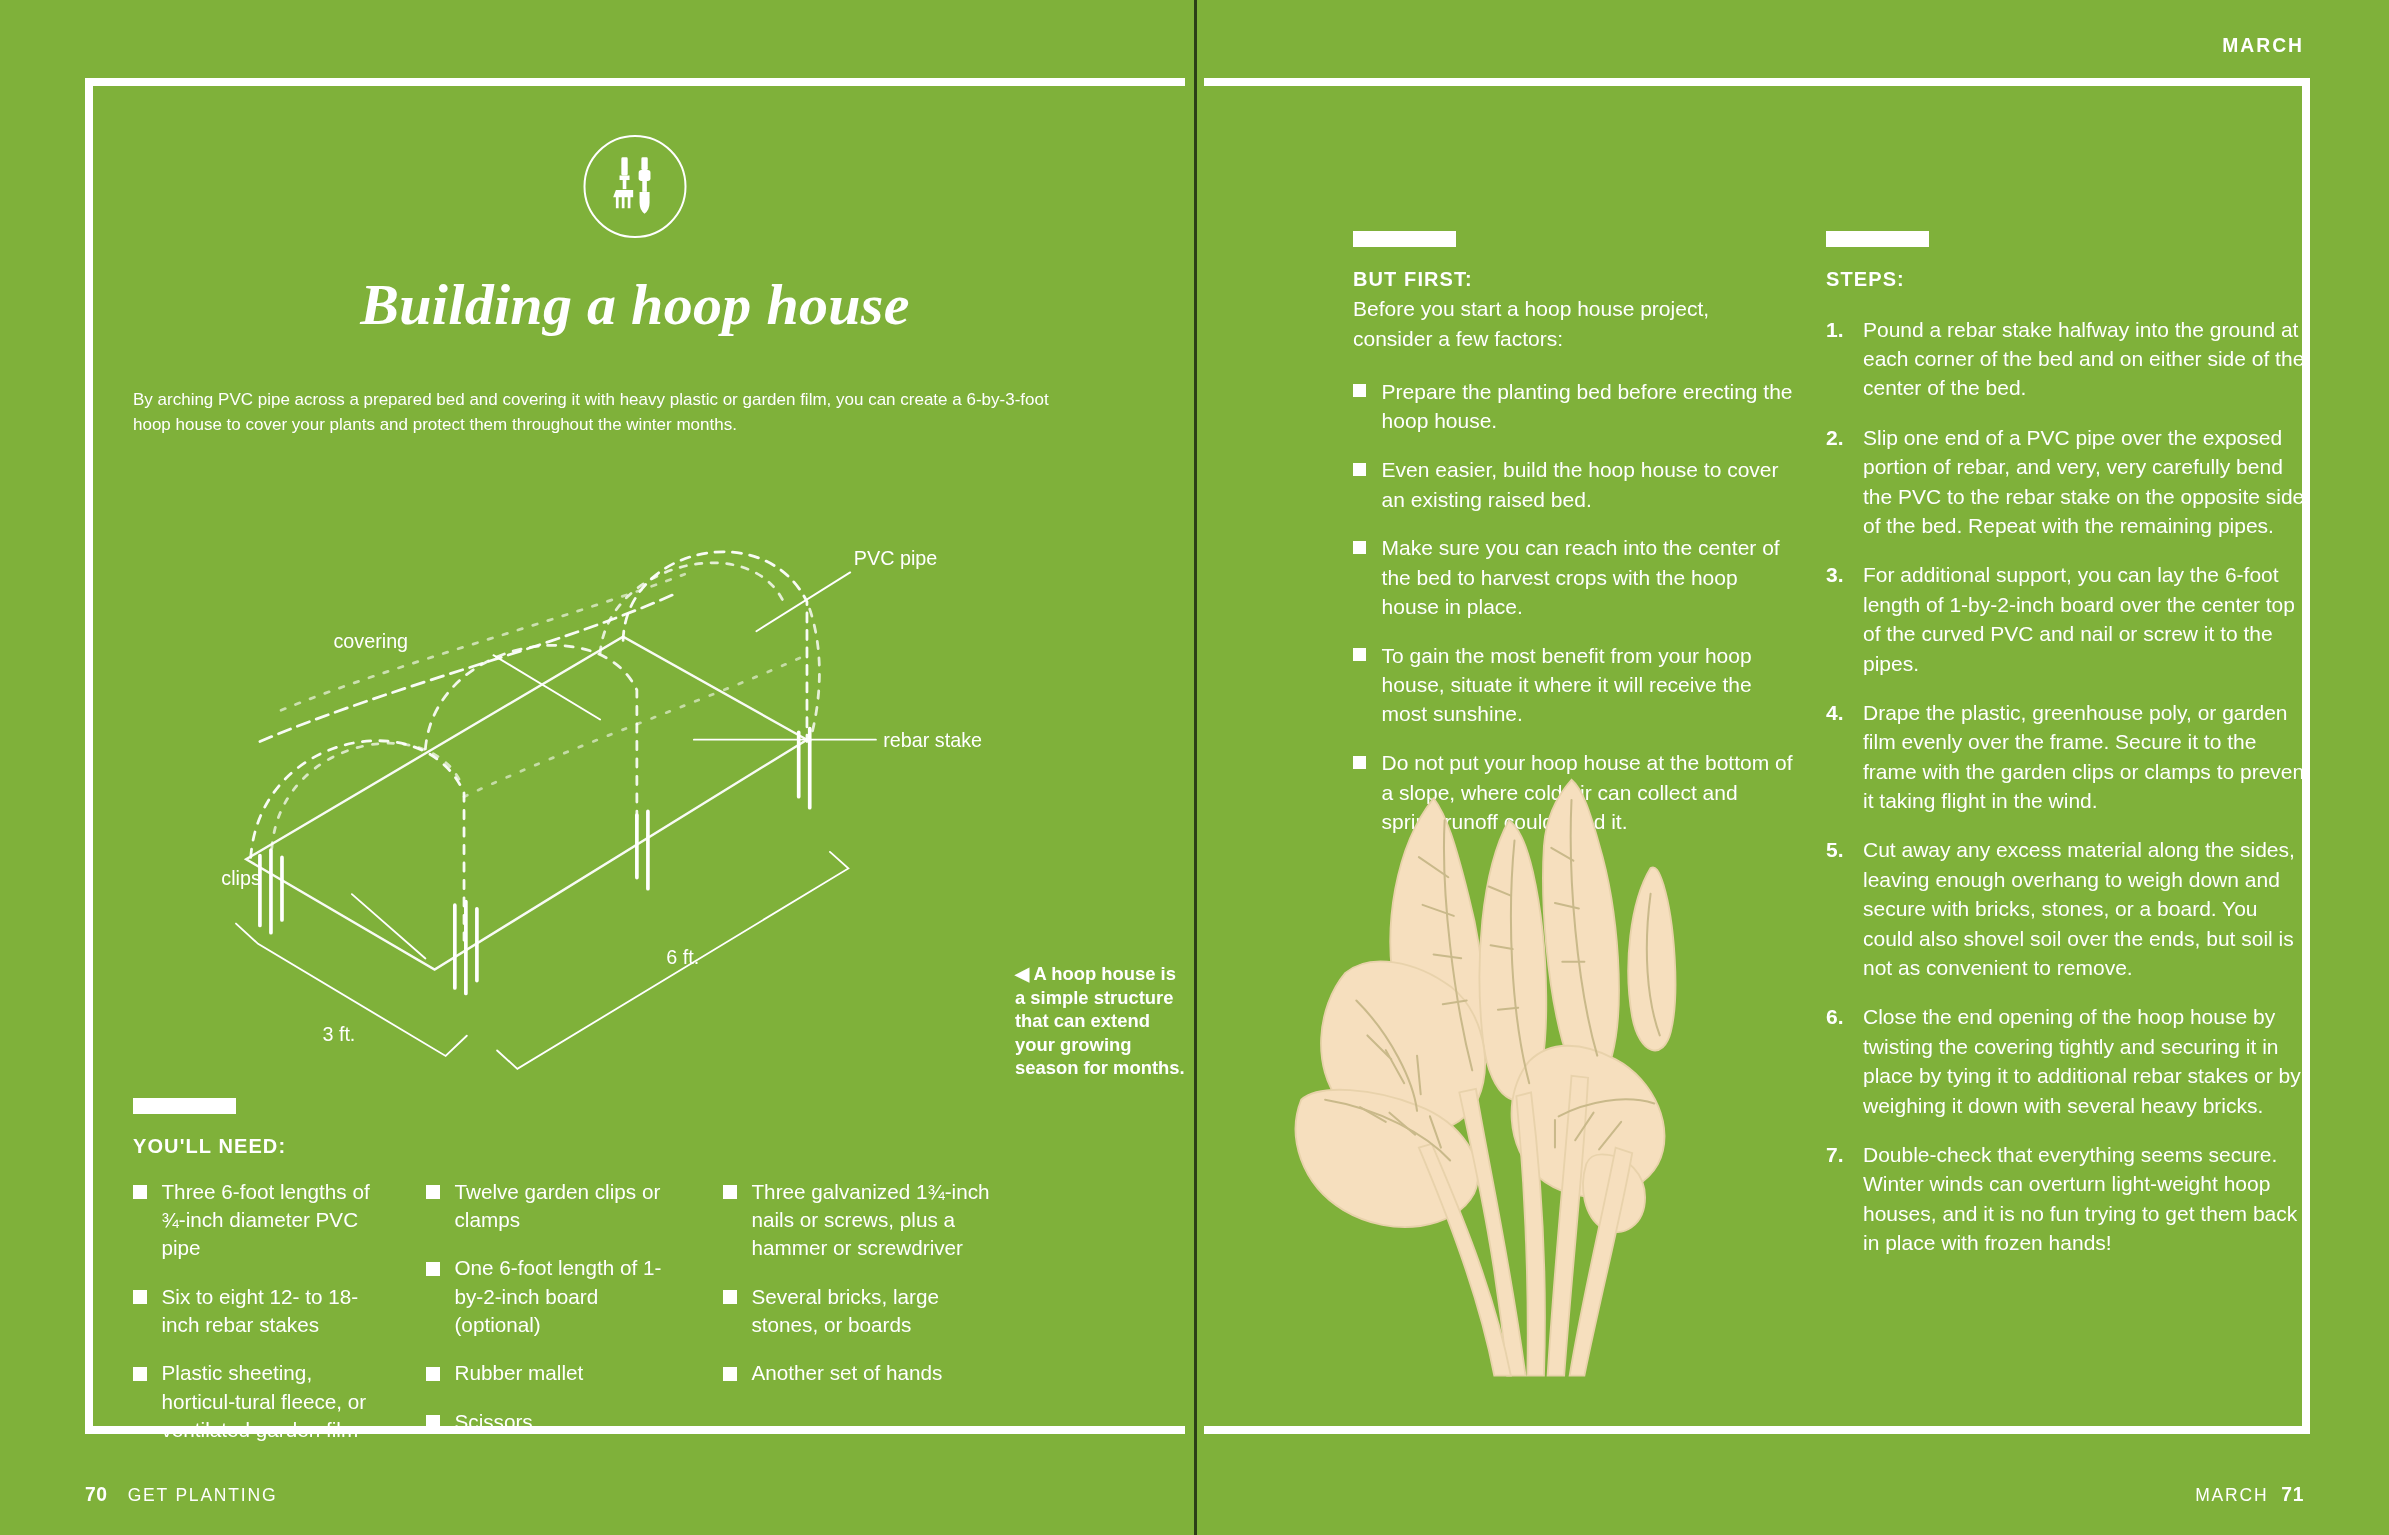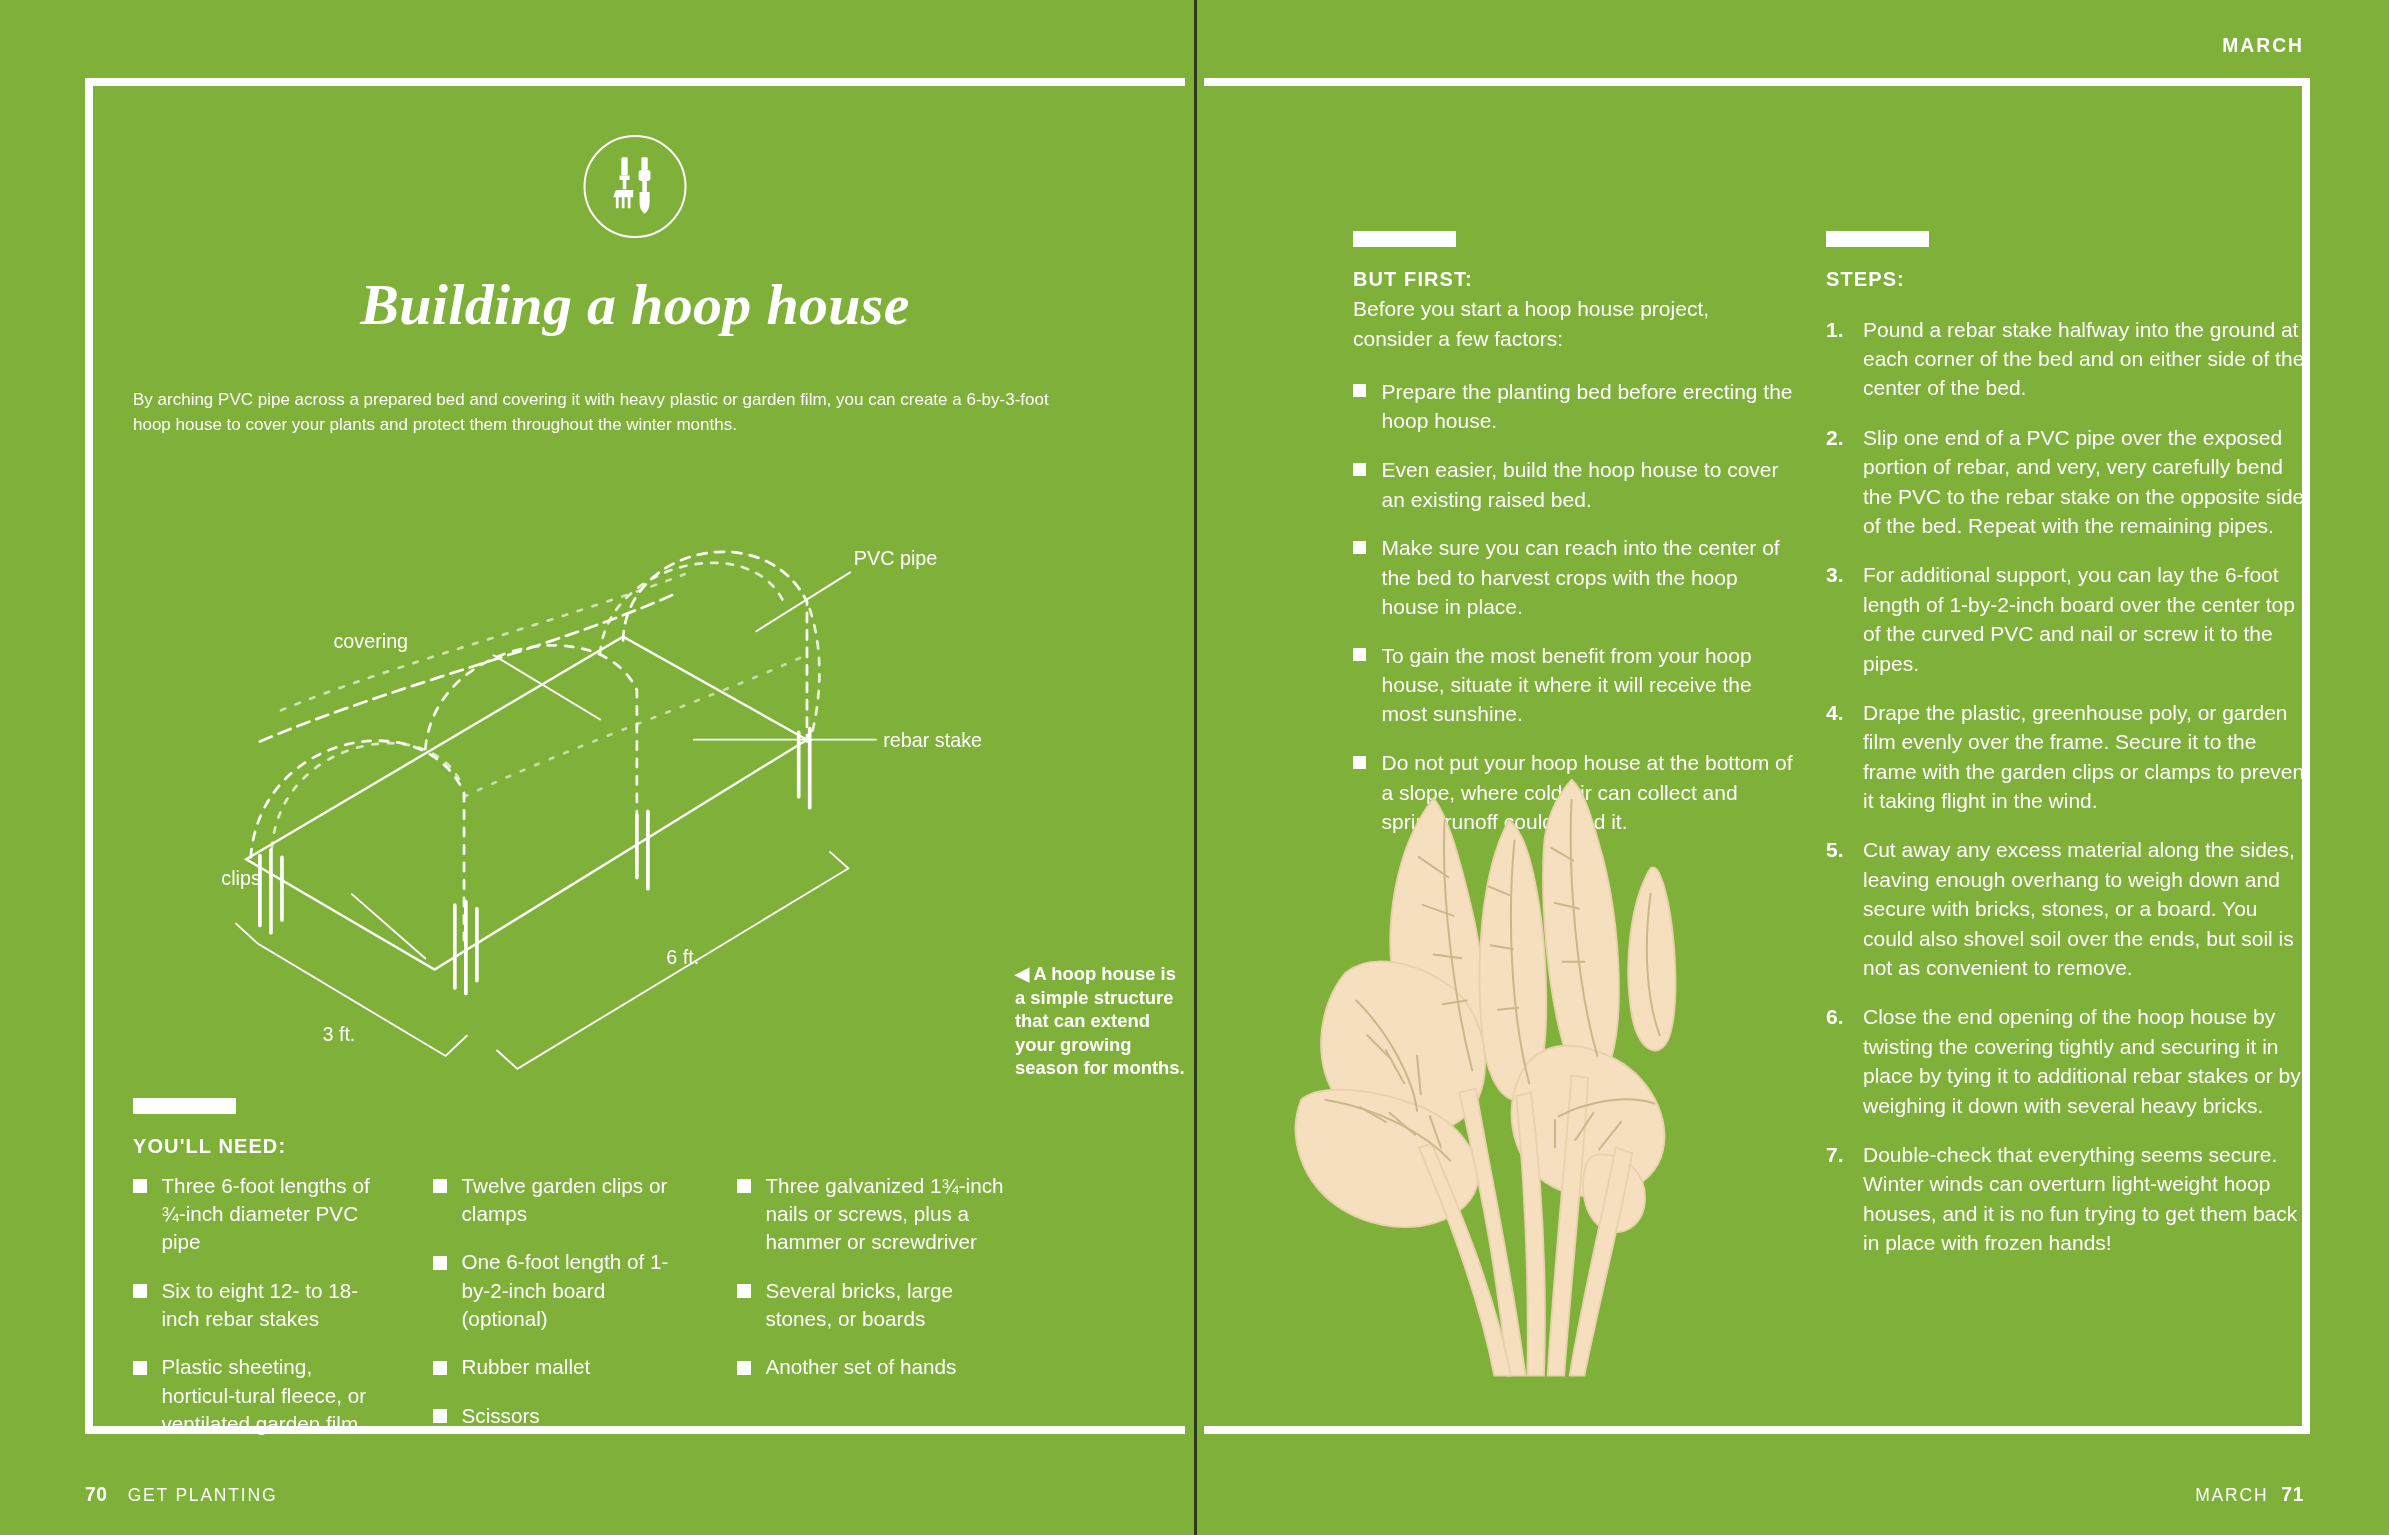--- a/index.html
+++ b/index.html
@@ -69,21 +69,21 @@
   .rule {
     width:103px; height:15.6px; background:#ffffff;
   }
 
   .youll-need { position:absolute; left:48px; top:1020px; width:1011px; }
   .kicker {
     font-size:20px; font-weight:bold; letter-spacing:1.1px; margin-top:21px;
   }
 
   .need-cols {
-    display:flex; margin-top:14px; gap:16px;
+    display:flex; margin-top:20px; gap:9px;
   }
   .need-col { width:253px; }
   .need-col.c2 { width:257px; margin-left:31px; }
   .need-col.c3 { width:267px; margin-left:31px; }
 
   .bullet {
     display:flex; margin-bottom:20px; font-size:20.7px; line-height:1.37;
   }
   .bullet .sq {
     flex:0 0 auto; width:13.8px; height:13.8px; background:#ffffff;

